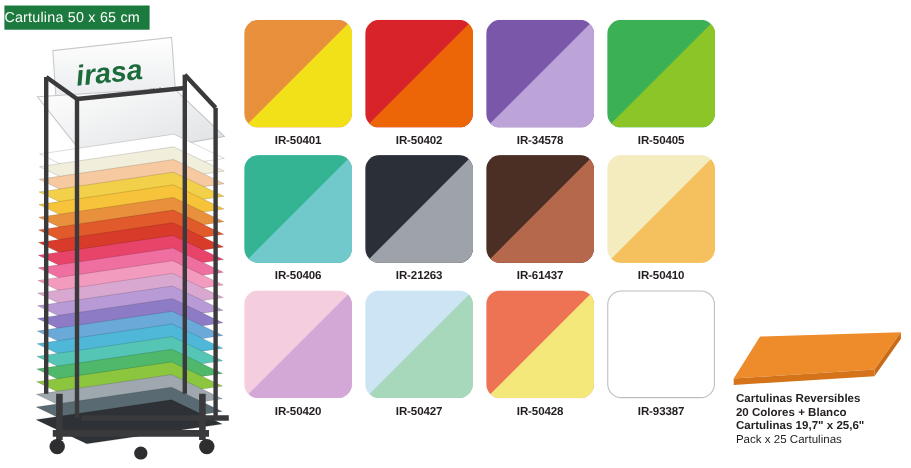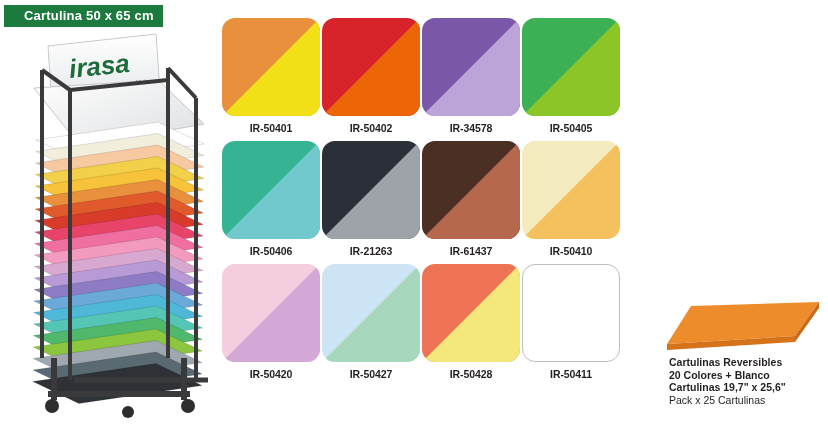--- a/index.html
+++ b/index.html
@@ -9,33 +9,33 @@
     font-family:"Liberation Sans", sans-serif;
     overflow:hidden;
     position:relative;
   }
 
   
   .banner{
     position:absolute;left:4px;top:5px;
     background:#1C7A3E;
     color:#ffffff;
-    font-size:13px;font-weight:bold;
+    font-size:13px;font-weight:normal;
     letter-spacing:.2px;
-    padding:3px 9px 4px 20px;
+    padding:3px 9px 4px 0;
     white-space:nowrap;
   }
 
   
   .rack{position:absolute;left:8px;top:28px;width:212px;height:390px;}
   .rack svg{display:block;}
 
   
   .grid{position:absolute;left:222px;top:18px;width:600px;}
-  .row{display:flex;gap:2px;margin-bottom:7px;}
+  .row{display:flex;gap:12px;margin-bottom:7px;}
   .cell{width:98px;}
   .swatch{
     width:98px;height:98px;
     border-radius:13px;
     position:relative;
     overflow:hidden;
   }
   .swatch.white{
     background:#ffffff;
     border:1px solid #BCBEC0;
@@ -220,21 +220,21 @@
       </div>
       <div class="cell">
         <div class="swatch">
           <div class="tri-a" style="background: rgb(238, 115, 85);"></div>
           <div class="tri-b" style="background: rgb(244, 232, 122);"></div>
         </div>
         <div class="code">IR-50428</div>
       </div>
       <div class="cell">
         <div class="swatch white"></div>
-        <div class="code">IR-50411</div>
+        <div class="code">IR-93387</div>
       </div>
     </div>
 </div>
 
 <div class="info">
   <svg class="sheet3d" width="160" height="52" viewBox="0 0 160 52">
     <polygon points="28,6 156,2 132,36 4,44" fill="#EE8C2B"></polygon>
     <polygon points="4,44 132,36 132,42 4,50" fill="#D4731A"></polygon>
     <polygon points="132,36 156,2 156,8 132,42" fill="#C96A16"></polygon>
   </svg>

